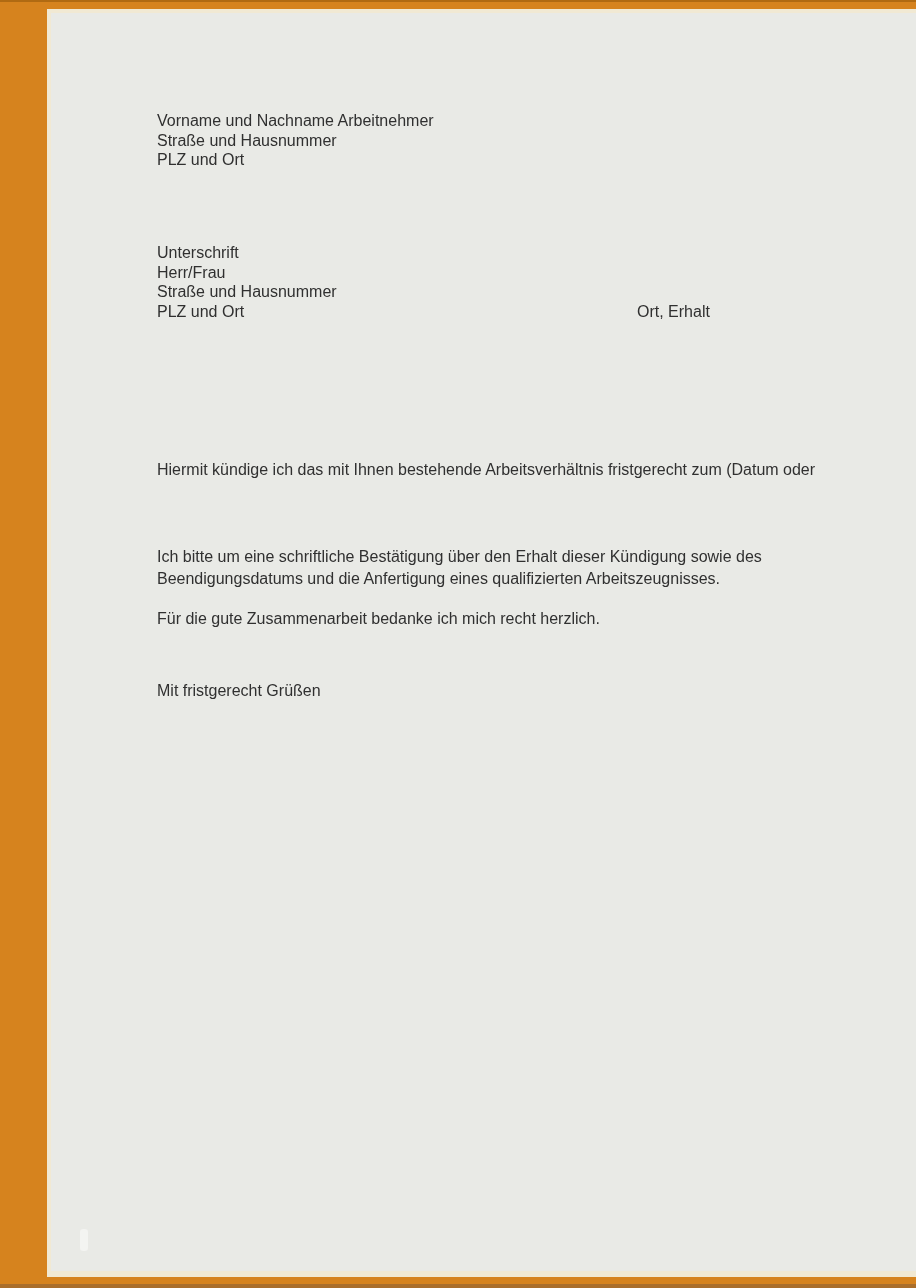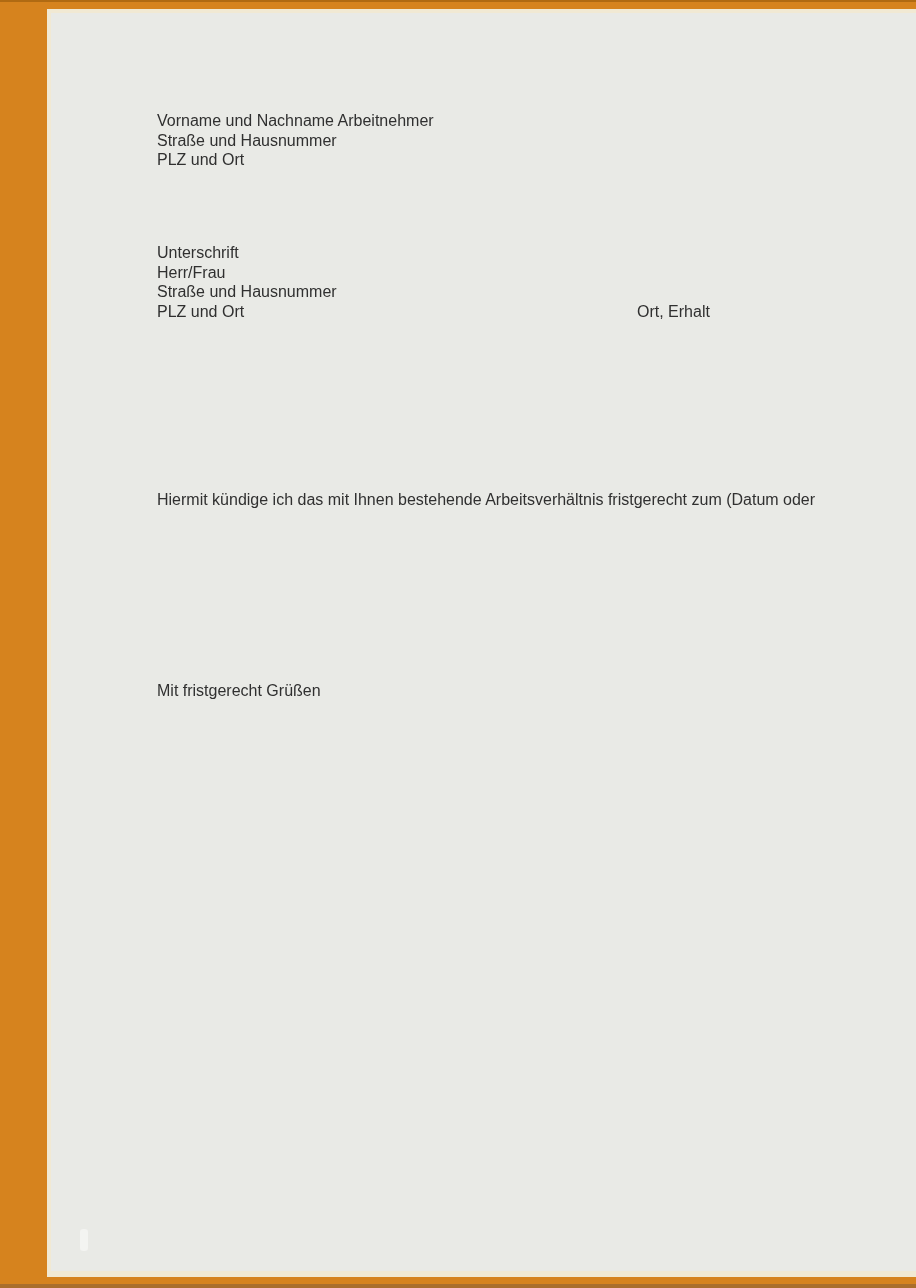--- a/index.html
+++ b/index.html
@@ -39,21 +39,21 @@
   .recipient-block { top: 230px; }
   .place-date {
     position: absolute;
     left: 480px;
     top: 58.5px;
     line-height: 19.5px;
     white-space: pre;
   }
   .subject-line { top: 400px; font-weight: bold; line-height: 20px; }
   .salutation-line { top: 435px; }
-  .paragraph-1 { top: 476px; }
+  .paragraph-1 { top: 446px; }
   .paragraph-2 { top: 533px; }
   .paragraph-3 { top: 595px; }
   .closing-line { top: 668px; }
   .signature-line { top: 741px; }
   .scan-artifact {
     position: absolute;
     left: 29px;
     top: 1216px;
     width: 8px;
     height: 22px;
@@ -81,21 +81,28 @@
         <div class="address-line">PLZ und Ort</div>
         <div class="place-date">Ort, Erhalt</div>
       </div>
 
 
 
       <div class="block paragraph-1">
         <div class="body-line">Hiermit kündige ich das mit Ihnen bestehende Arbeitsverhältnis fristgerecht zum (Datum oder</div>
       </div>
 
+      <div class="block paragraph-2">
+        <div class="body-line">Ich bitte um eine schriftliche Bestätigung über den Erhalt dieser Kündigung sowie des</div>
+        <div class="body-line">Beendigungsdatums und die Anfertigung eines qualifizierten Arbeitszeugnisses.</div>
+      </div>
 
+      <div class="block paragraph-3">
+        <div class="body-line">Für die gute Zusammenarbeit bedanke ich mich recht herzlich.</div>
+      </div>
 
       <div class="block closing-line single-line">Mit fristgerecht Grüßen</div>
 
 
       <div class="scan-artifact"></div>
 
     </div>
   </div>
 </div>
 

